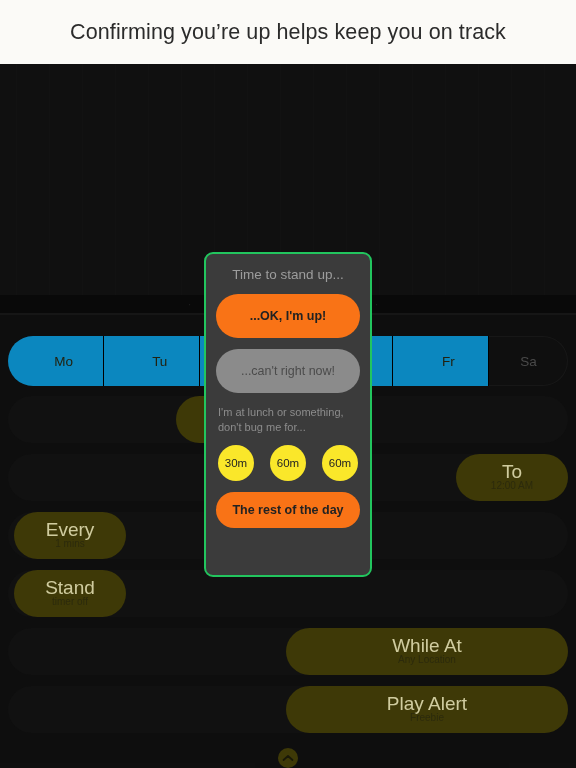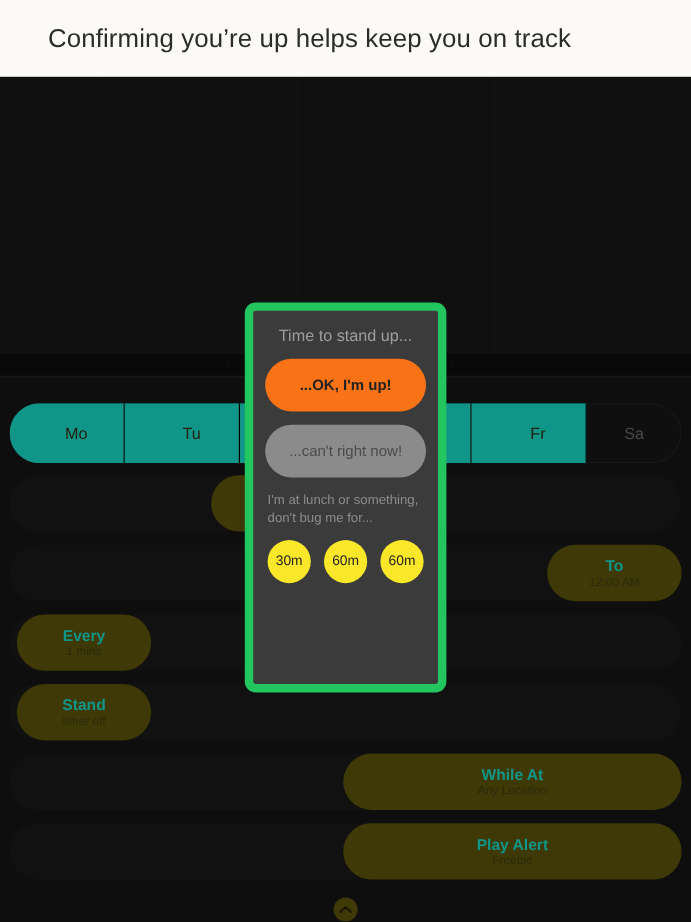--- a/index.html
+++ b/index.html
@@ -17,20 +17,21 @@
 
   
   .header {
     position: absolute;
     top: 0; left: 0;
     width: 576px;
     height: 64px;
     background: #fbfaf7;
     display: flex;
     align-items: center;
+    justify-content: center;
     box-sizing: border-box;
     padding: 3px 40px;
     z-index: 5;
   }
   .header-title {
     font-size: 21.5px;
     line-height: 27px;
     color: #2b2b2b;
     text-align: center;
     font-weight: 400;
@@ -106,21 +107,21 @@
     display: flex;
     align-items: center;
     justify-content: center;
     font-size: 13.5px;
     color: #5a5a5a;
     border-right: 1px solid #000;
     box-sizing: border-box;
   }
   .day:last-child { border-right: none; }
   .day.on {
-    background: #14b8a6;
+    background: #0ea5e9;
     color: #2a2a14;
     padding-left: 16px;
   }
 
   
   .row {
     position: absolute;
     left: 8px;
     width: 560px;
     height: 47px;
@@ -132,24 +133,23 @@
     height: 47px;
     border-radius: 24px;
     background: #4c4609;
     display: flex;
     flex-direction: column;
     align-items: center;
     justify-content: center;
     box-sizing: border-box;
   }
   .pill .p-title {
-    font-size: 13px;
-    color: #14b8a6;
+    font-size: 19px;
+    color: #fef9c3;
     line-height: 15px;
-    font-weight: bold;
   }
   .pill .p-sub {
     font-size: 10px;
     color: #36340f;
     line-height: 13px;
   }
 
   
   .row-from  { top: 332px; }
   .row-to    { top: 390px; }
@@ -189,21 +189,21 @@
     background: rgba(0,0,0,0.18);
     z-index: 20;
   }
   .modal {
     position: absolute;
     left: 204px;
     top: 188px;
     width: 168px;
     height: 325px;
     background: #3b3b3b;
-    border: 7px solid #22c55e;
+    border: 2px solid #22c55e;
     border-radius: 9px;
     box-sizing: border-box;
     z-index: 21;
     padding: 0 10px;
   }
   .modal-title {
     text-align: center;
     color: #9d9d9d;
     font-size: 13.5px;
     margin-top: 13px;
@@ -338,15 +338,16 @@
     <div class="m-btn secondary">...can't right now!</div>
 
     <div class="m-hint">I'm at lunch or something, don't bug me for...</div>
 
     <div class="m-circles">
       <div class="m-circle">30m</div>
       <div class="m-circle">60m</div>
       <div class="m-circle">60m</div>
     </div>
 
+    <div class="m-btn primary rest">The rest of the day</div>
   </div>
 
 </div>
 
 </body></html>

